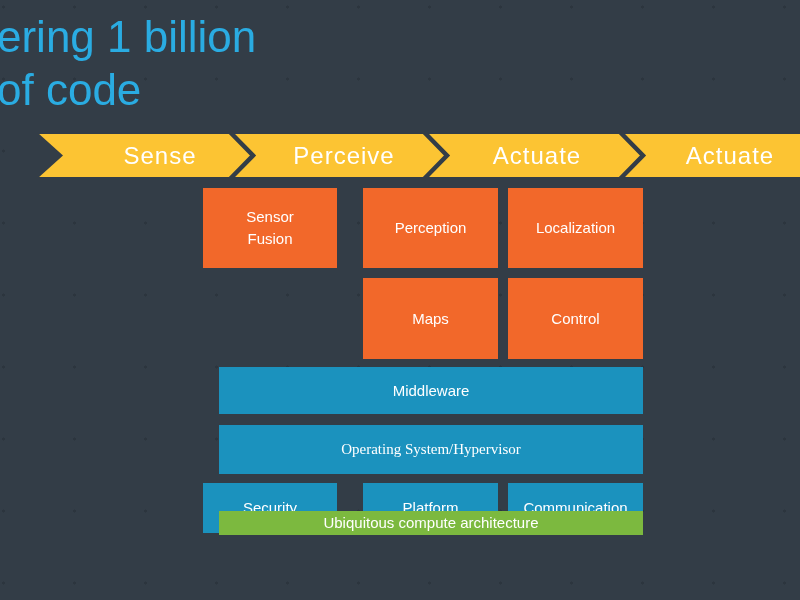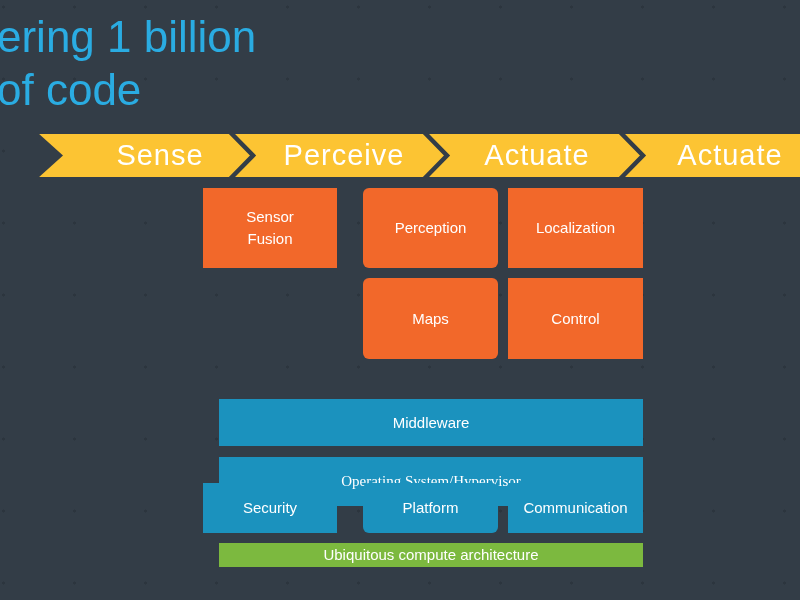--- a/index.html
+++ b/index.html
@@ -59,21 +59,21 @@
     stroke: var(--background);
     stroke-width: 4.5;
     fill: none;
   }
   .step-label {
     position: absolute;
     top: 134px;
     height: 43px;
     line-height: 43px;
     transform: translateX(-50%);
-    font-size: 29px;
+    font-size: 24px;
     letter-spacing: 1px;
     color: var(--label-text);
     white-space: nowrap;
   }
   
   .box {
     position: absolute;
     display: flex;
     align-items: center;
     justify-content: center;
@@ -81,23 +81,23 @@
     font-size: 15px;
     color: var(--label-text);
     white-space: pre-line;
     line-height: 1.45;
   }
   .orange { background: var(--module-orange); }
   .blue   { background: var(--platform-blue); }
   .green  { background: var(--foundation-green); }
 
   .col1 { left: 203px; width: 134px; }
-  .col2 { left: 363px; width: 135px; border-radius: 6px; }
+  .col2 { left: 363px; width: 135px; }
   .col3 { left: 508px; width: 135px; }
-  .full { left: 219px; width: 424px; margin-top: 32px; }
+  .full { left: 219px; width: 424px; }
 
   .row1 { top: 188px; height: 80px; }
   .row2 { top: 278px; height: 81px; }
   .row-mw { top: 367px; height: 47px; }
   .row-os { top: 425px; height: 49px; font-family: Liberation Serif, serif; }
   .row3 { top: 483px; height: 50px; }
   .row-found { top: 511px; height: 24px; }
 </style>
 </head>
 <body>

